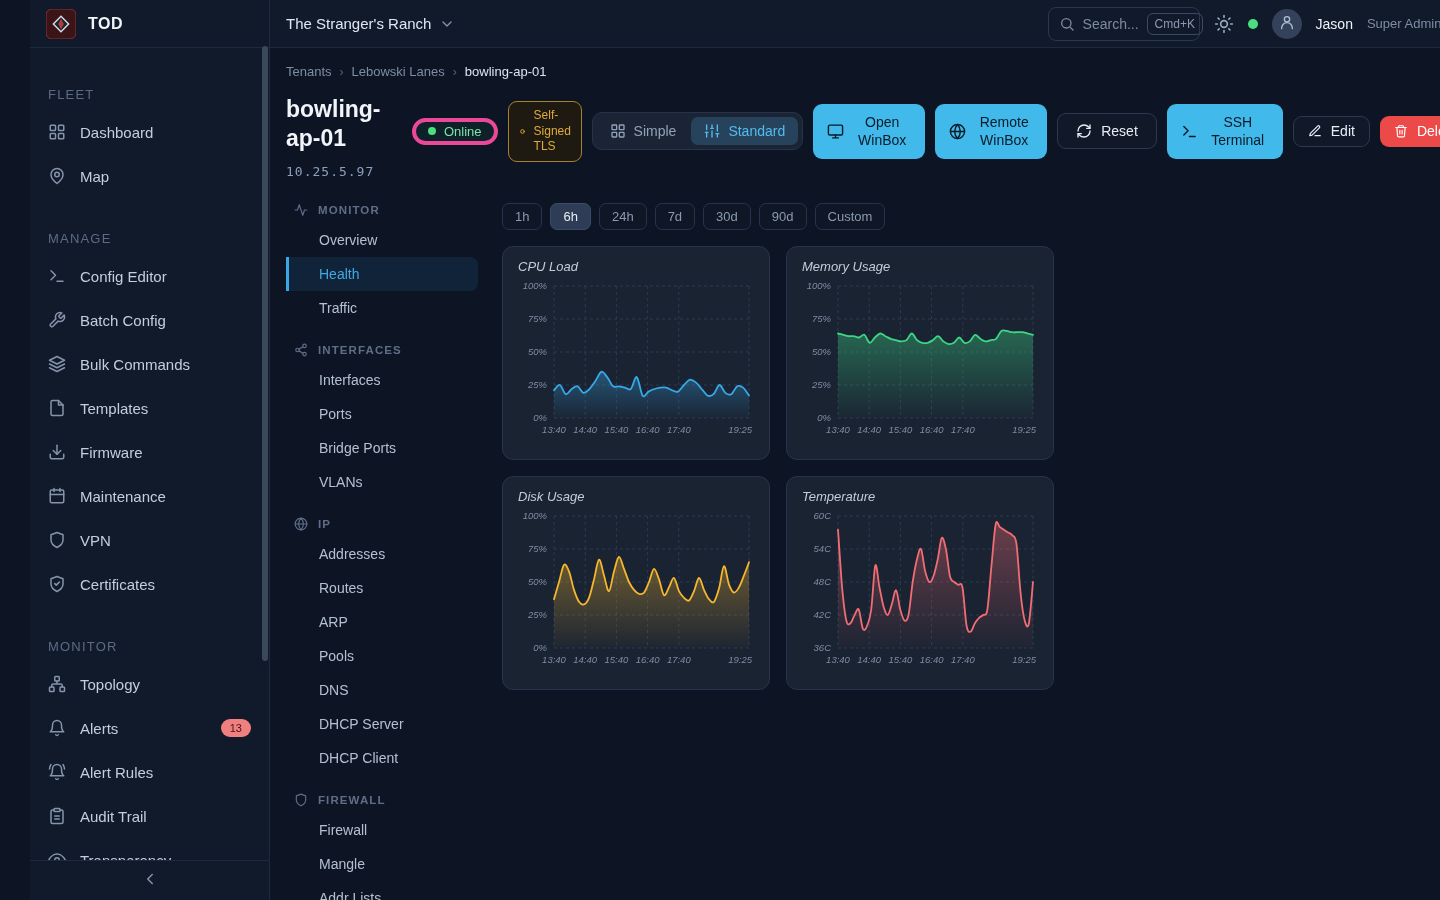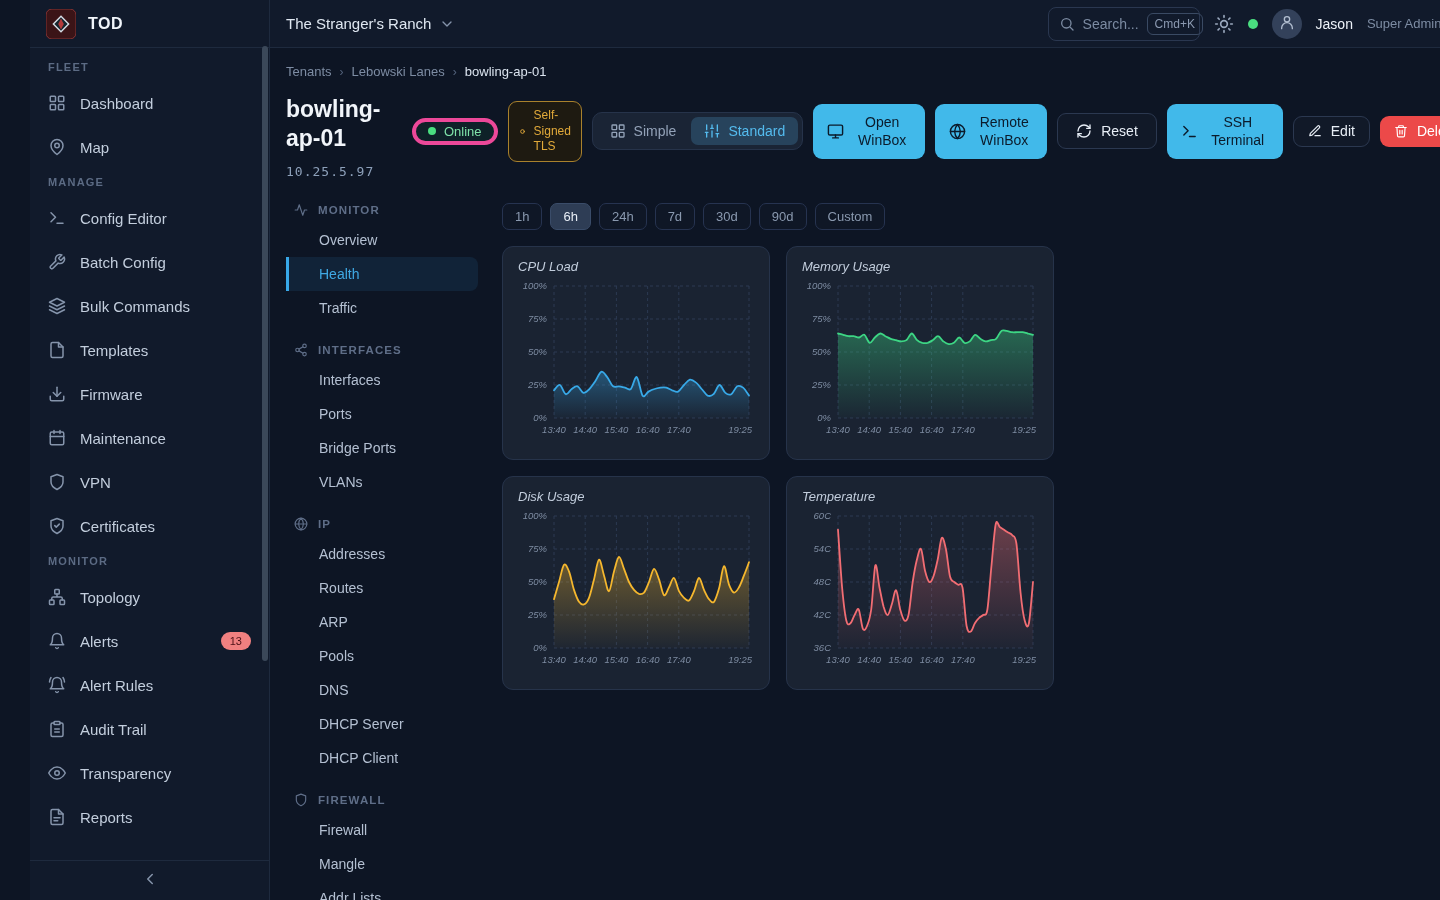--- a/index.html
+++ b/index.html
@@ -5,21 +5,21 @@
   * { margin:0; padding:0; box-sizing:border-box; }
   html,body { width:1440px; height:900px; overflow:hidden; }
   body { font-family:"Liberation Sans","DejaVu Sans",sans-serif; background:#0d1524; color:#e8eef6; }
   .app { display:flex; width:1440px; height:900px;padding-left:30px; }
 
   
   .sidebar { position:relative; width:240px; min-width:240px; height:900px; background:#111a2b; border-right:1px solid #1e2a3e; display:flex; flex-direction:column; }
   .logo-row { height:48px; display:flex; align-items:center; gap:12px; padding:0 16px; border-bottom:1px solid #1e2a3e; }
   .logo-text { font-size:16px; font-weight:700; letter-spacing:.5px; color:#f2f6fb; }
   .sidebar-nav { flex:1; padding:6px 10px 0 10px; overflow:hidden; }
-  .nav-section-label { margin:7px 8px 8px 8px; font-size:11px; font-weight:700; letter-spacing:1.2px; color:#5c6b84; }
+  .nav-section-label { margin:33px 8px 8px 8px; font-size:13px; font-weight:400; letter-spacing:1.2px; color:#5c6b84; }
   .nav-item { display:flex; align-items:center; gap:14px; height:44px; padding:0 8px; border-radius:8px; color:#c3cedd; font-size:15px; cursor:pointer; }
   .nav-item .ic { display:flex; color:#8594ab; }
   .nav-item .badge { margin-left:auto; background:#f08080; color:#4c1016; font-size:11px; font-weight:400; padding:3px 9px; border-radius:999px; }
   .collapse-row { height:40px; border-top:1px solid #1e2a3e; display:flex; align-items:center; justify-content:center; color:#8594ab; cursor:pointer; }
   .side-scroll { position:absolute; right:1px; top:46px; width:6px; height:615px; background:#3b4859; border-radius:3px; }
 
   
   .main { position:relative; flex:1; display:flex; flex-direction:column; }
   .topbar { height:48px; background:#111a2b; border-bottom:1px solid #1e2a3e; display:flex; align-items:center; padding:0 16px; }
   .tenant { display:flex; align-items:center; gap:8px; font-size:15px; color:#dfe7f1; cursor:pointer; }

